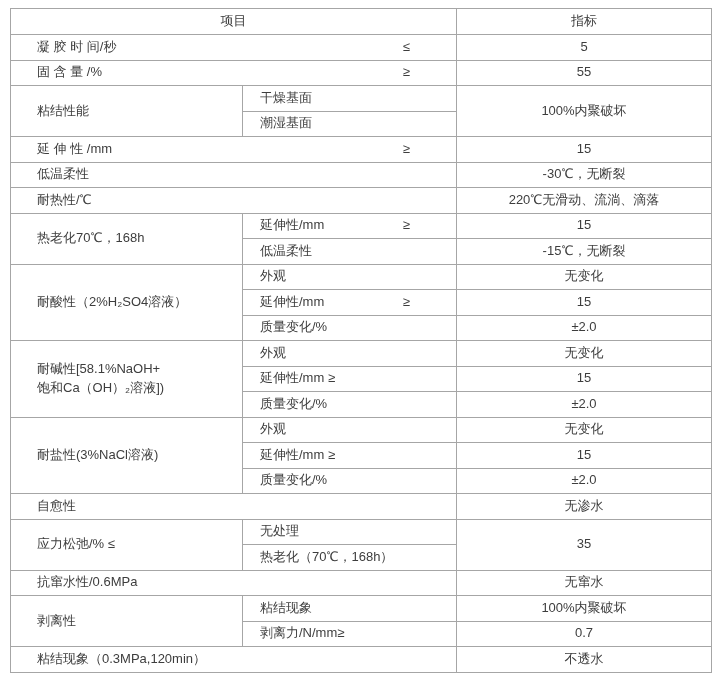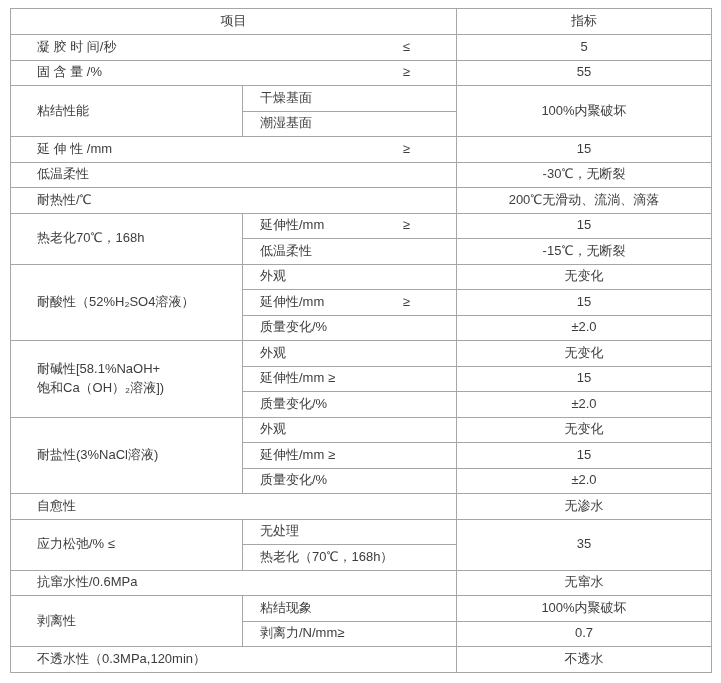--- a/index.html
+++ b/index.html
@@ -135,21 +135,21 @@
             </div>
           </td>
           <td class="cell-value"><span class="cell-text">-30℃，无断裂</span></td>
         </tr>
         <tr>
           <td colspan="2" class="cell-item">
             <div class="cellwrap">
               <span class="cell-text">耐热性/℃</span>
             </div>
           </td>
-          <td class="cell-value"><span class="cell-text">200℃无滑动、流淌、滴落</span></td>
+          <td class="cell-value"><span class="cell-text">220℃无滑动、流淌、滴落</span></td>
         </tr>
         <tr>
           <td rowspan="2" class="cell-item">
             <div class="cellwrap">
               <span class="cell-text">热老化70℃，168h</span>
             </div>
           </td>
           <td class="cell-sub has-sym">
             <div class="cellwrap">
               <span class="cell-text">延伸性/mm</span>
@@ -162,21 +162,21 @@
           <td class="cell-sub">
             <div class="cellwrap">
               <span class="cell-text">低温柔性</span>
             </div>
           </td>
           <td class="cell-value"><span class="cell-text">-15℃，无断裂</span></td>
         </tr>
         <tr>
           <td rowspan="3" class="cell-item">
             <div class="cellwrap">
-              <span class="cell-text">耐酸性（52%H₂SO4溶液）</span>
+              <span class="cell-text">耐酸性（2%H₂SO4溶液）</span>
             </div>
           </td>
           <td class="cell-sub">
             <div class="cellwrap">
               <span class="cell-text">外观</span>
             </div>
           </td>
           <td class="cell-value"><span class="cell-text">无变化</span></td>
         </tr>
         <tr>
@@ -308,20 +308,20 @@
           <td class="cell-sub">
             <div class="cellwrap">
               <span class="cell-text">剥离力/N/mm≥</span>
             </div>
           </td>
           <td class="cell-value"><span class="cell-text">0.7</span></td>
         </tr>
         <tr>
           <td colspan="2" class="cell-item">
             <div class="cellwrap">
-              <span class="cell-text">不透水性（0.3MPa,120min）</span>
+              <span class="cell-text">粘结现象（0.3MPa,120min）</span>
             </div>
           </td>
           <td class="cell-value"><span class="cell-text">不透水</span></td>
         </tr>
       </tbody>
   </table>
 </div>
 
 </body></html>

